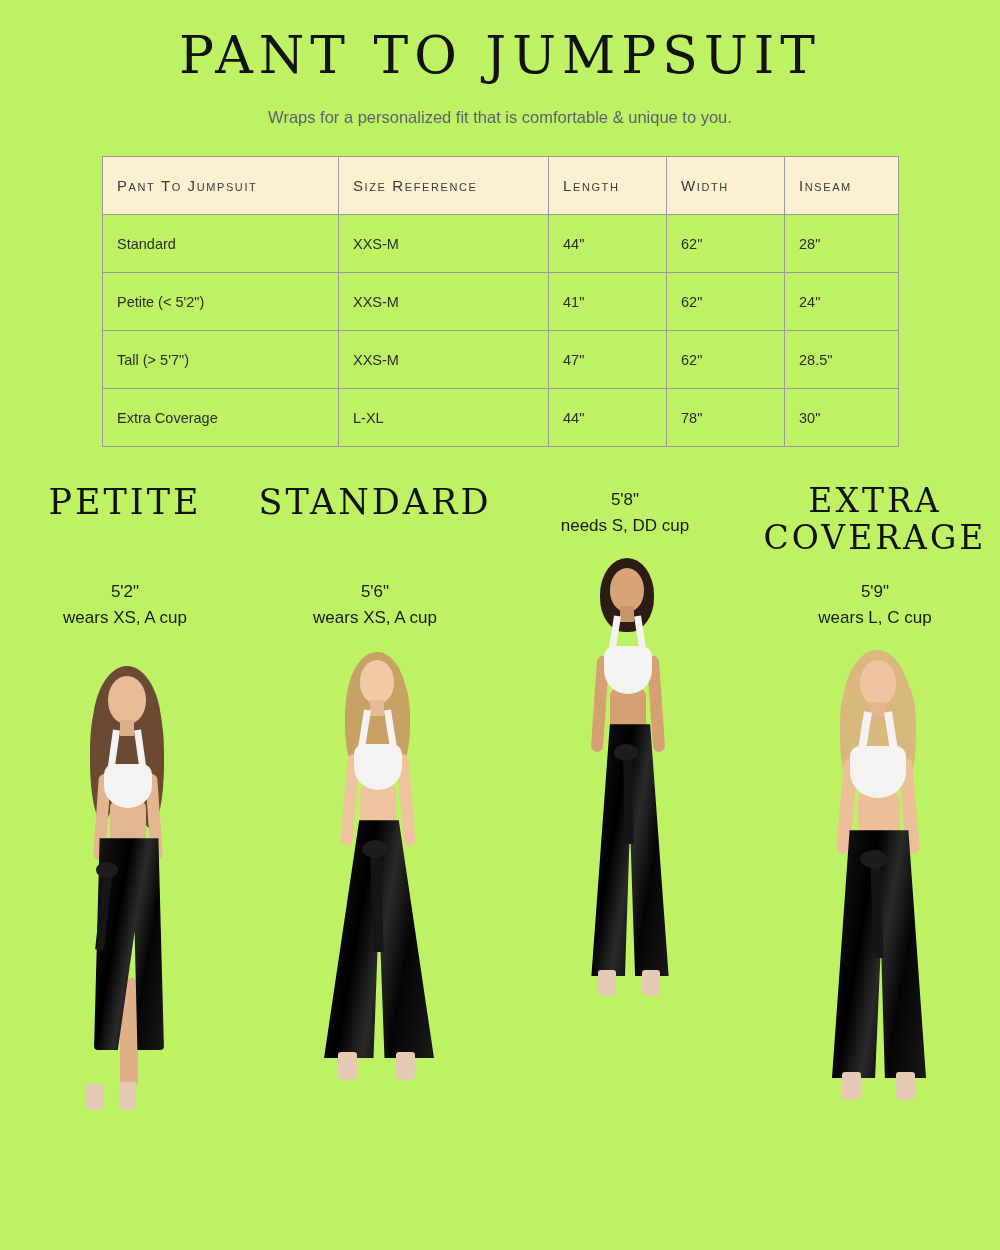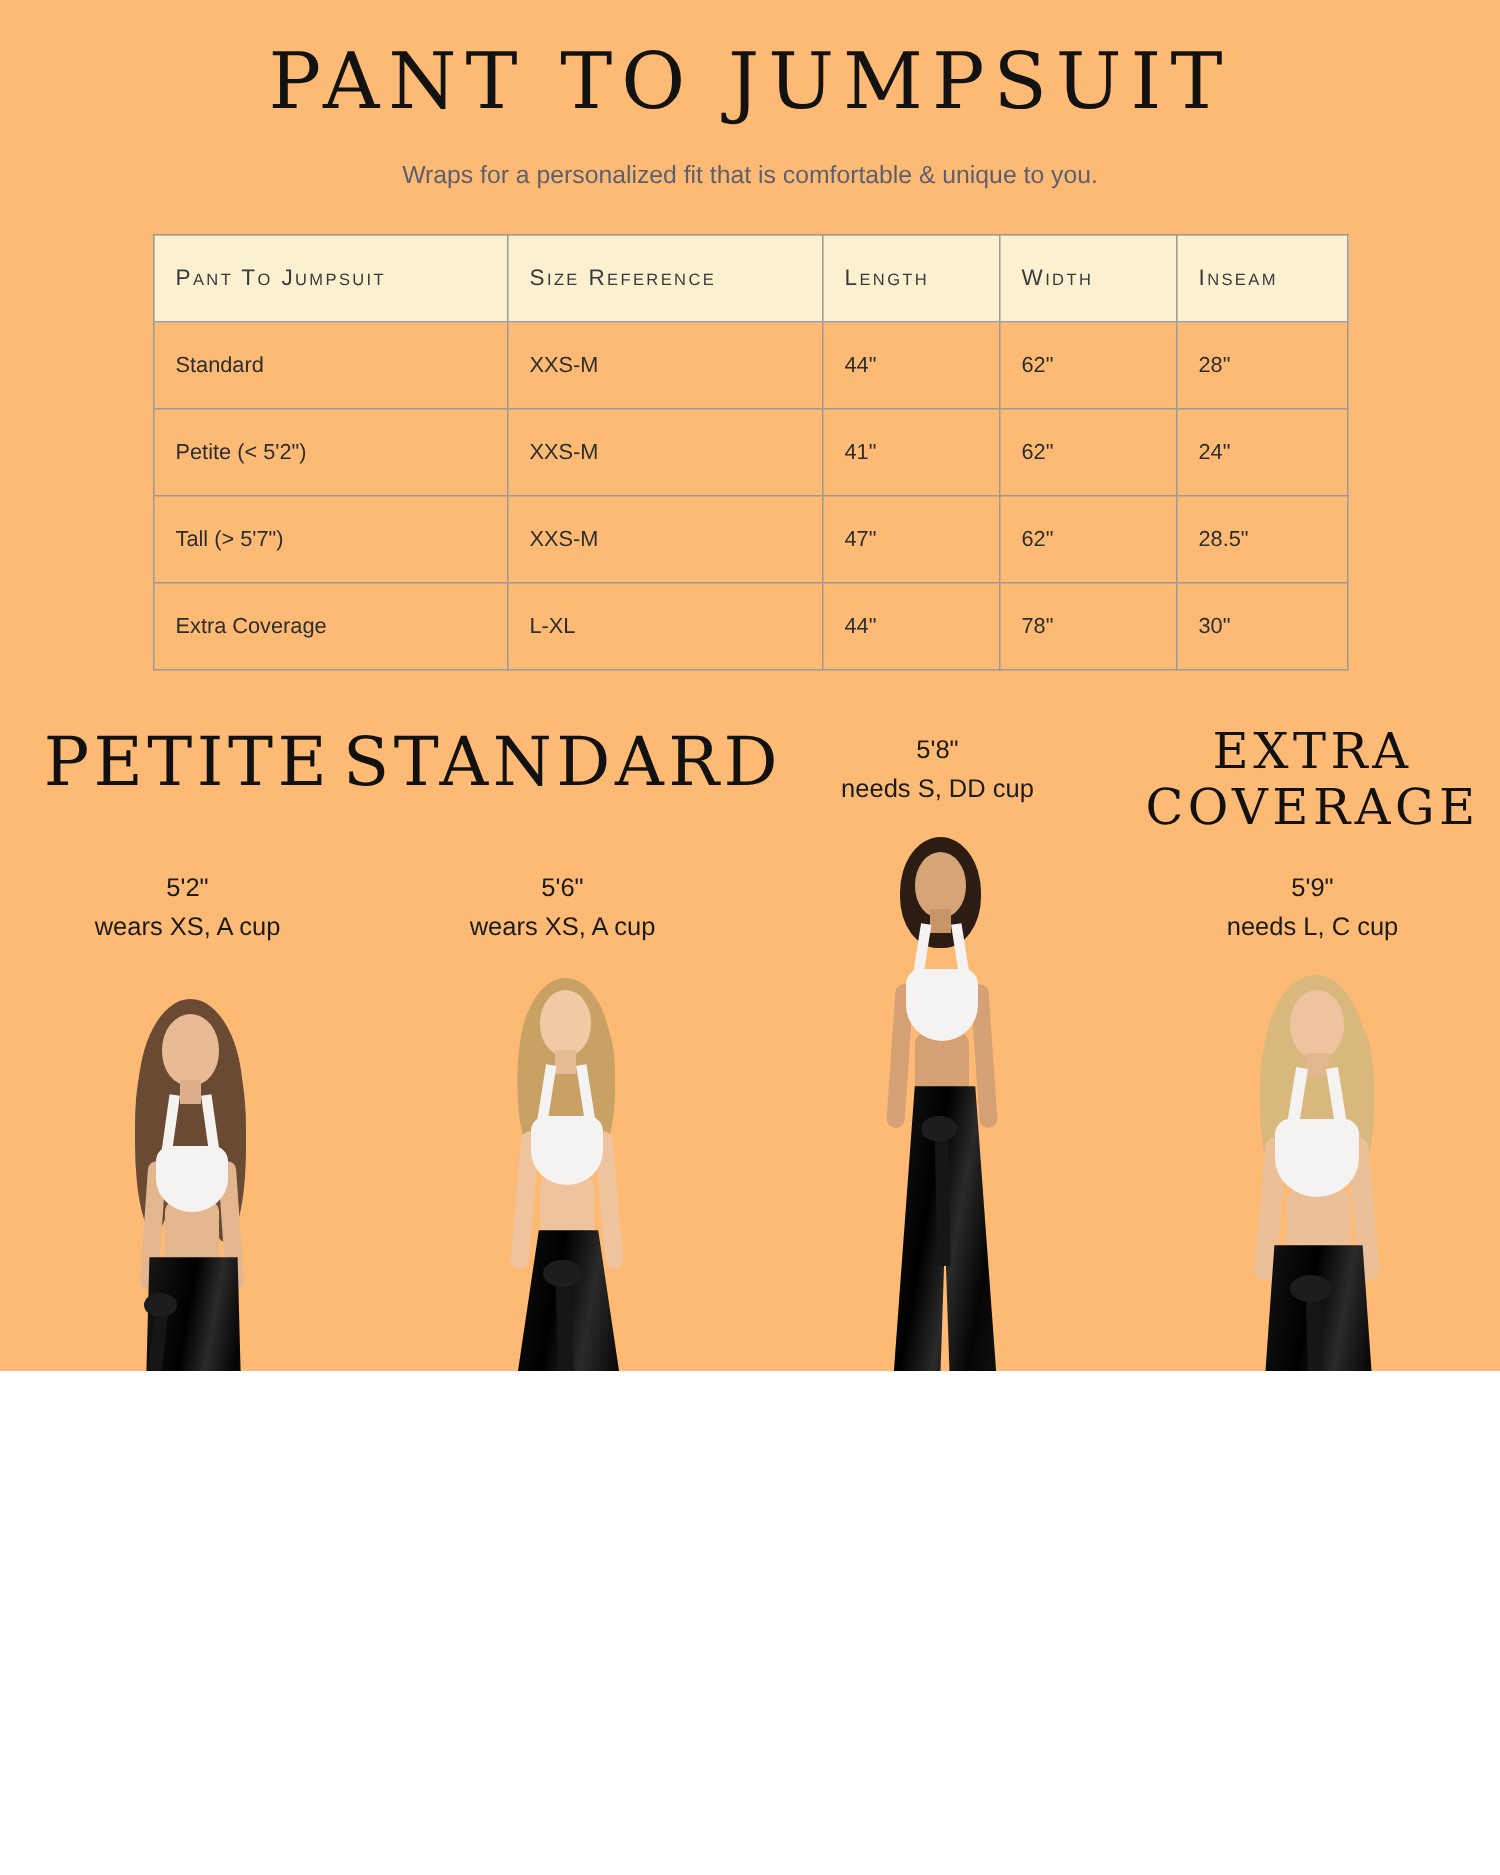--- a/index.html
+++ b/index.html
@@ -7,23 +7,23 @@
     margin: 0;
     padding: 0;
     width: 1000px;
     height: 1250px;
     background: #ffffff;
     font-family: "Liberation Sans", sans-serif;
   }
   .page {
     position: relative;
     width: 1000px;
-    height: 914px;
+    height: 1250px;
     overflow: hidden;
-    background: #fdba74;
+    background: #bef264;
   }
 
   
   .title {
     text-align: center;
     font-family: "DejaVu Serif", serif;
     font-weight: 400;
     font-size: 52px;
     letter-spacing: 6px;
     color: #121212;
@@ -89,21 +89,21 @@
     width: 1000px;
   }
   .model {
     width: 250px;
     display: flex;
     flex-direction: column;
     align-items: center;
   }
   .model-heading {
     font-family: "DejaVu Serif", serif;
-    font-size: 45px;
+    font-size: 35px;
     letter-spacing: 3px;
     color: #111;
     text-align: center;
     line-height: 1.12;
     min-height: 92px;
     display: flex;
     align-items: flex-start;
     justify-content: center;
     padding-top: 2px;
   }
@@ -343,21 +343,21 @@
           <div class="shoe" style="left:98px;top:414px;width:18px;height:26px;"></div>
           <div class="shoe" style="left:142px;top:414px;width:18px;height:26px;"></div>
         </div>
       </div>
     </div>
 
     <div class="model">
       <div class="model-heading two-line">EXTRA COVERAGE</div>
       <div class="model-stats">
         <div>5'9"</div>
-        <div>needs L, C cup</div>
+        <div>wears L, C cup</div>
       </div>
       <div class="figure">
         <div class="fig-inner">
           <div class="hair lightblonde" style="left:92px;top:2px;width:70px;height:124px;"></div>
           <div class="head" style="left:110px;top:12px;width:36px;height:46px;background:#edc49f;"></div>
           <div class="hair lightblonde" style="left:90px;top:36px;width:26px;height:104px;border-radius:40% 30% 50% 50%;"></div>
           <div class="hair lightblonde" style="left:140px;top:36px;width:26px;height:104px;border-radius:30% 40% 50% 50%;"></div>
           <div class="neck" style="left:120px;top:54px;width:16px;height:16px;background:#e2b68f;"></div>
           <div class="strap" style="left:114px;top:64px;width:8px;height:46px;transform:rotate(9deg);"></div>
           <div class="strap" style="left:134px;top:64px;width:8px;height:46px;transform:rotate(-9deg);"></div>

